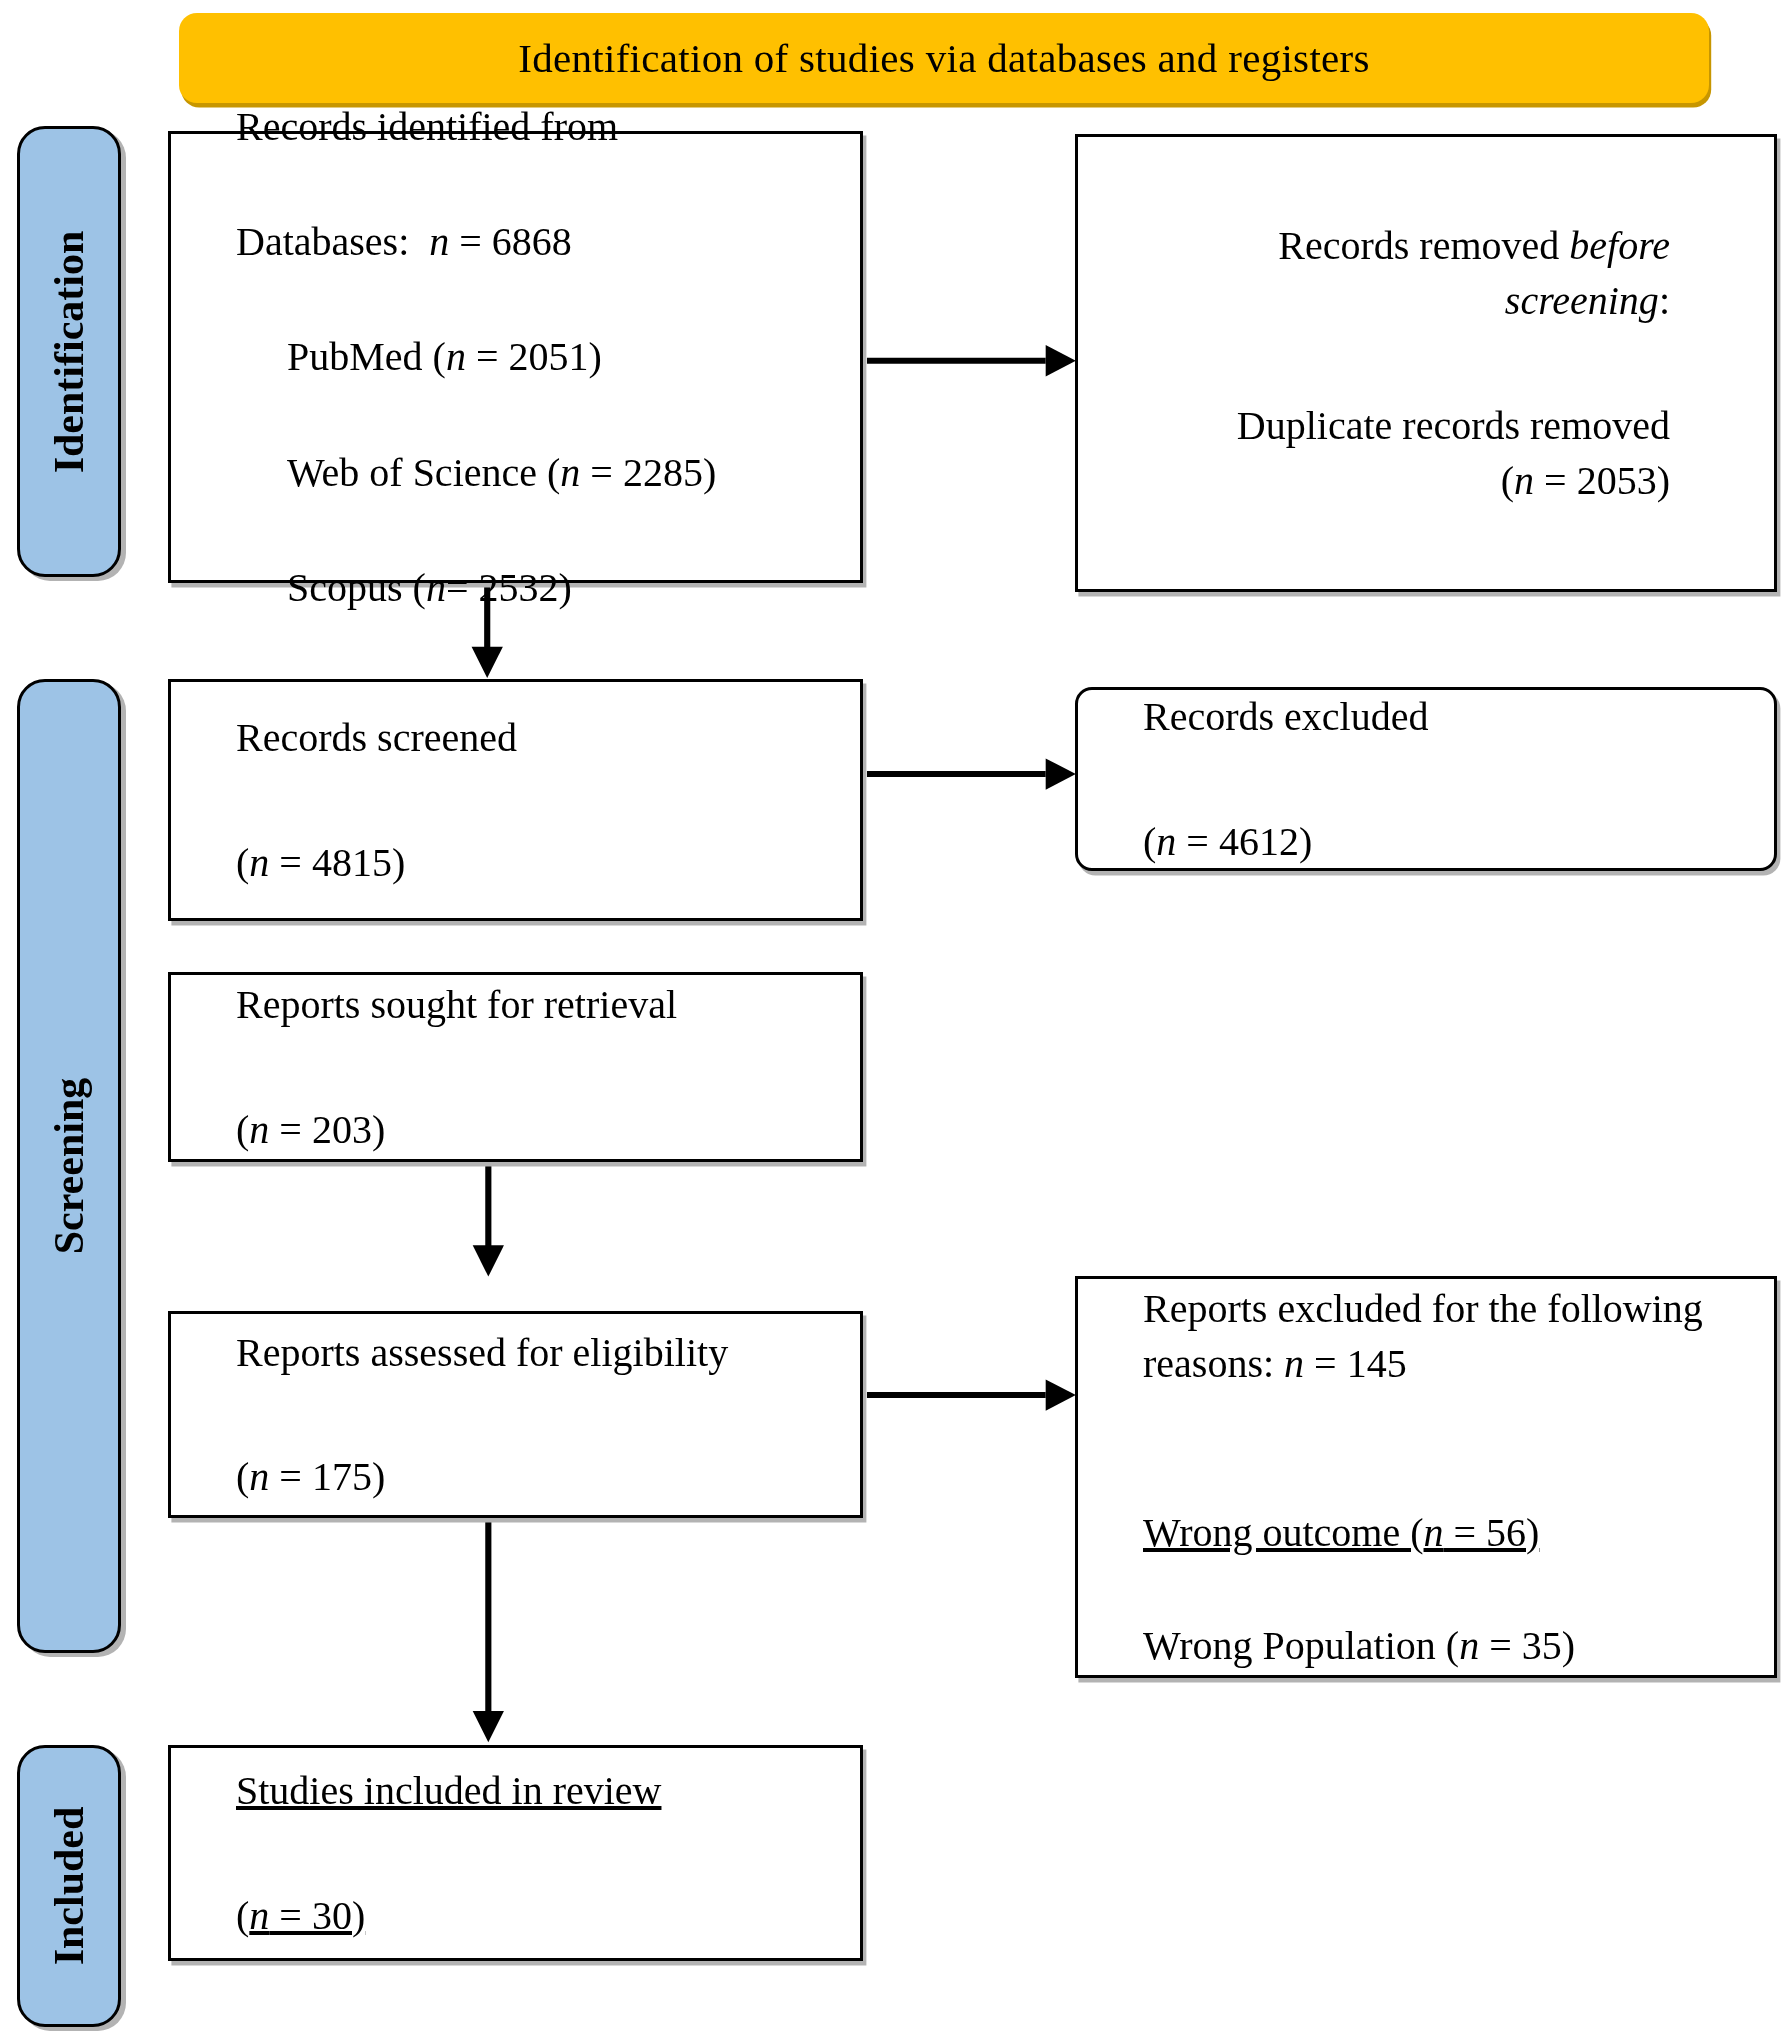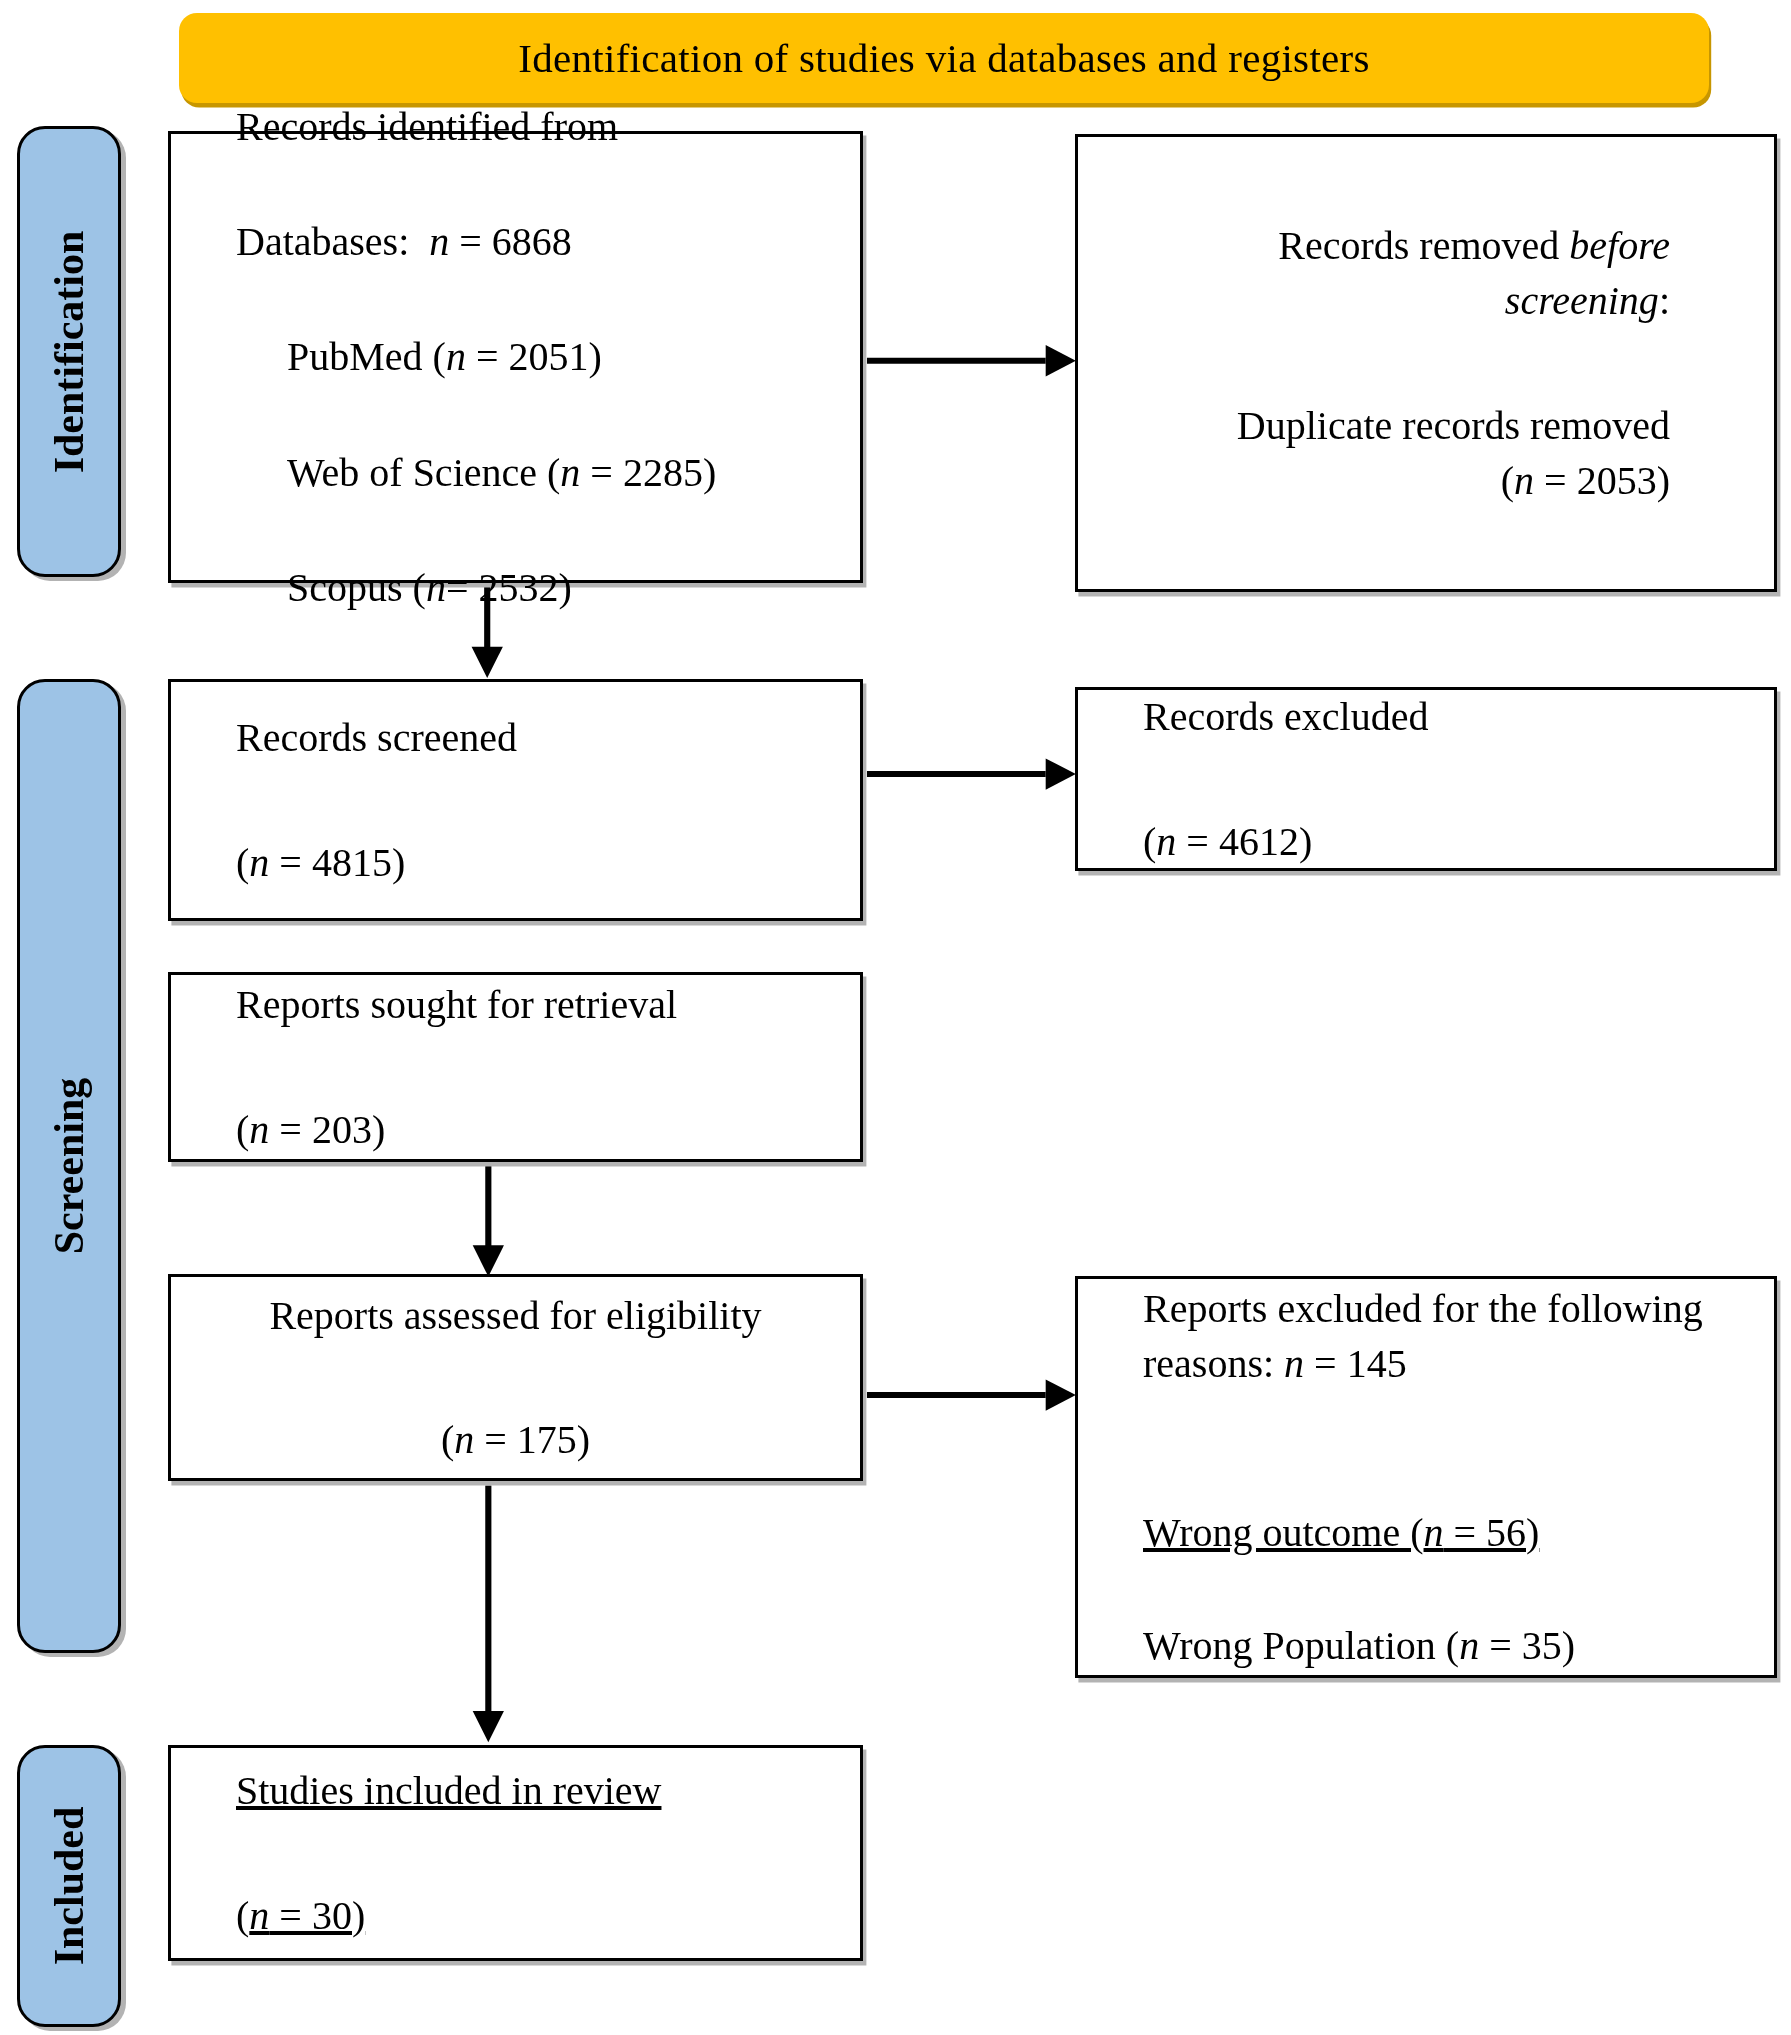--- a/index.html
+++ b/index.html
@@ -46,24 +46,24 @@
   .box p{margin:12px;font-size:40px;line-height:1.38;}
   .box p .it{font-style:italic;}
   .indent{margin-left:63px !important;}
   .gap-before{margin-top:67px !important;text-decoration:underline;}
 
   .col-left{left:168px;width:695px;}
   .col-right{left:1075px;width:702px;}
   #b-records-identified{top:131px;height:452px;gap:36px;}
   #b-records-screened{top:679px;height:242px;}
   #b-reports-sought{top:972px;height:190px;}
-  #b-reports-assessed{top:1274px;height:207px;align-items:center;}
+  #b-reports-assessed{top:1311px;height:207px;}
   #b-studies-included{top:1745px;height:216px;text-decoration:underline;}
   #b-records-removed{top:134px;height:458px;padding-right:92px;text-align:right;}
-  #b-records-excluded{top:687px;height:184px;}
+  #b-records-excluded{top:687px;height:184px;border-radius:17px;}
   #b-reports-excluded{top:1276px;height:402px;gap:34px;}
 </style>
 </head>
 <body>
 
 <div id="canvas">
 
   <svg id="arrows" viewBox="0 0 3208 3644" xmlns="http://www.w3.org/2000/svg">
     <g>
       <line x1="1552" y1="646" x2="1872" y2="646" stroke="currentColor" stroke-width="11"></line>

